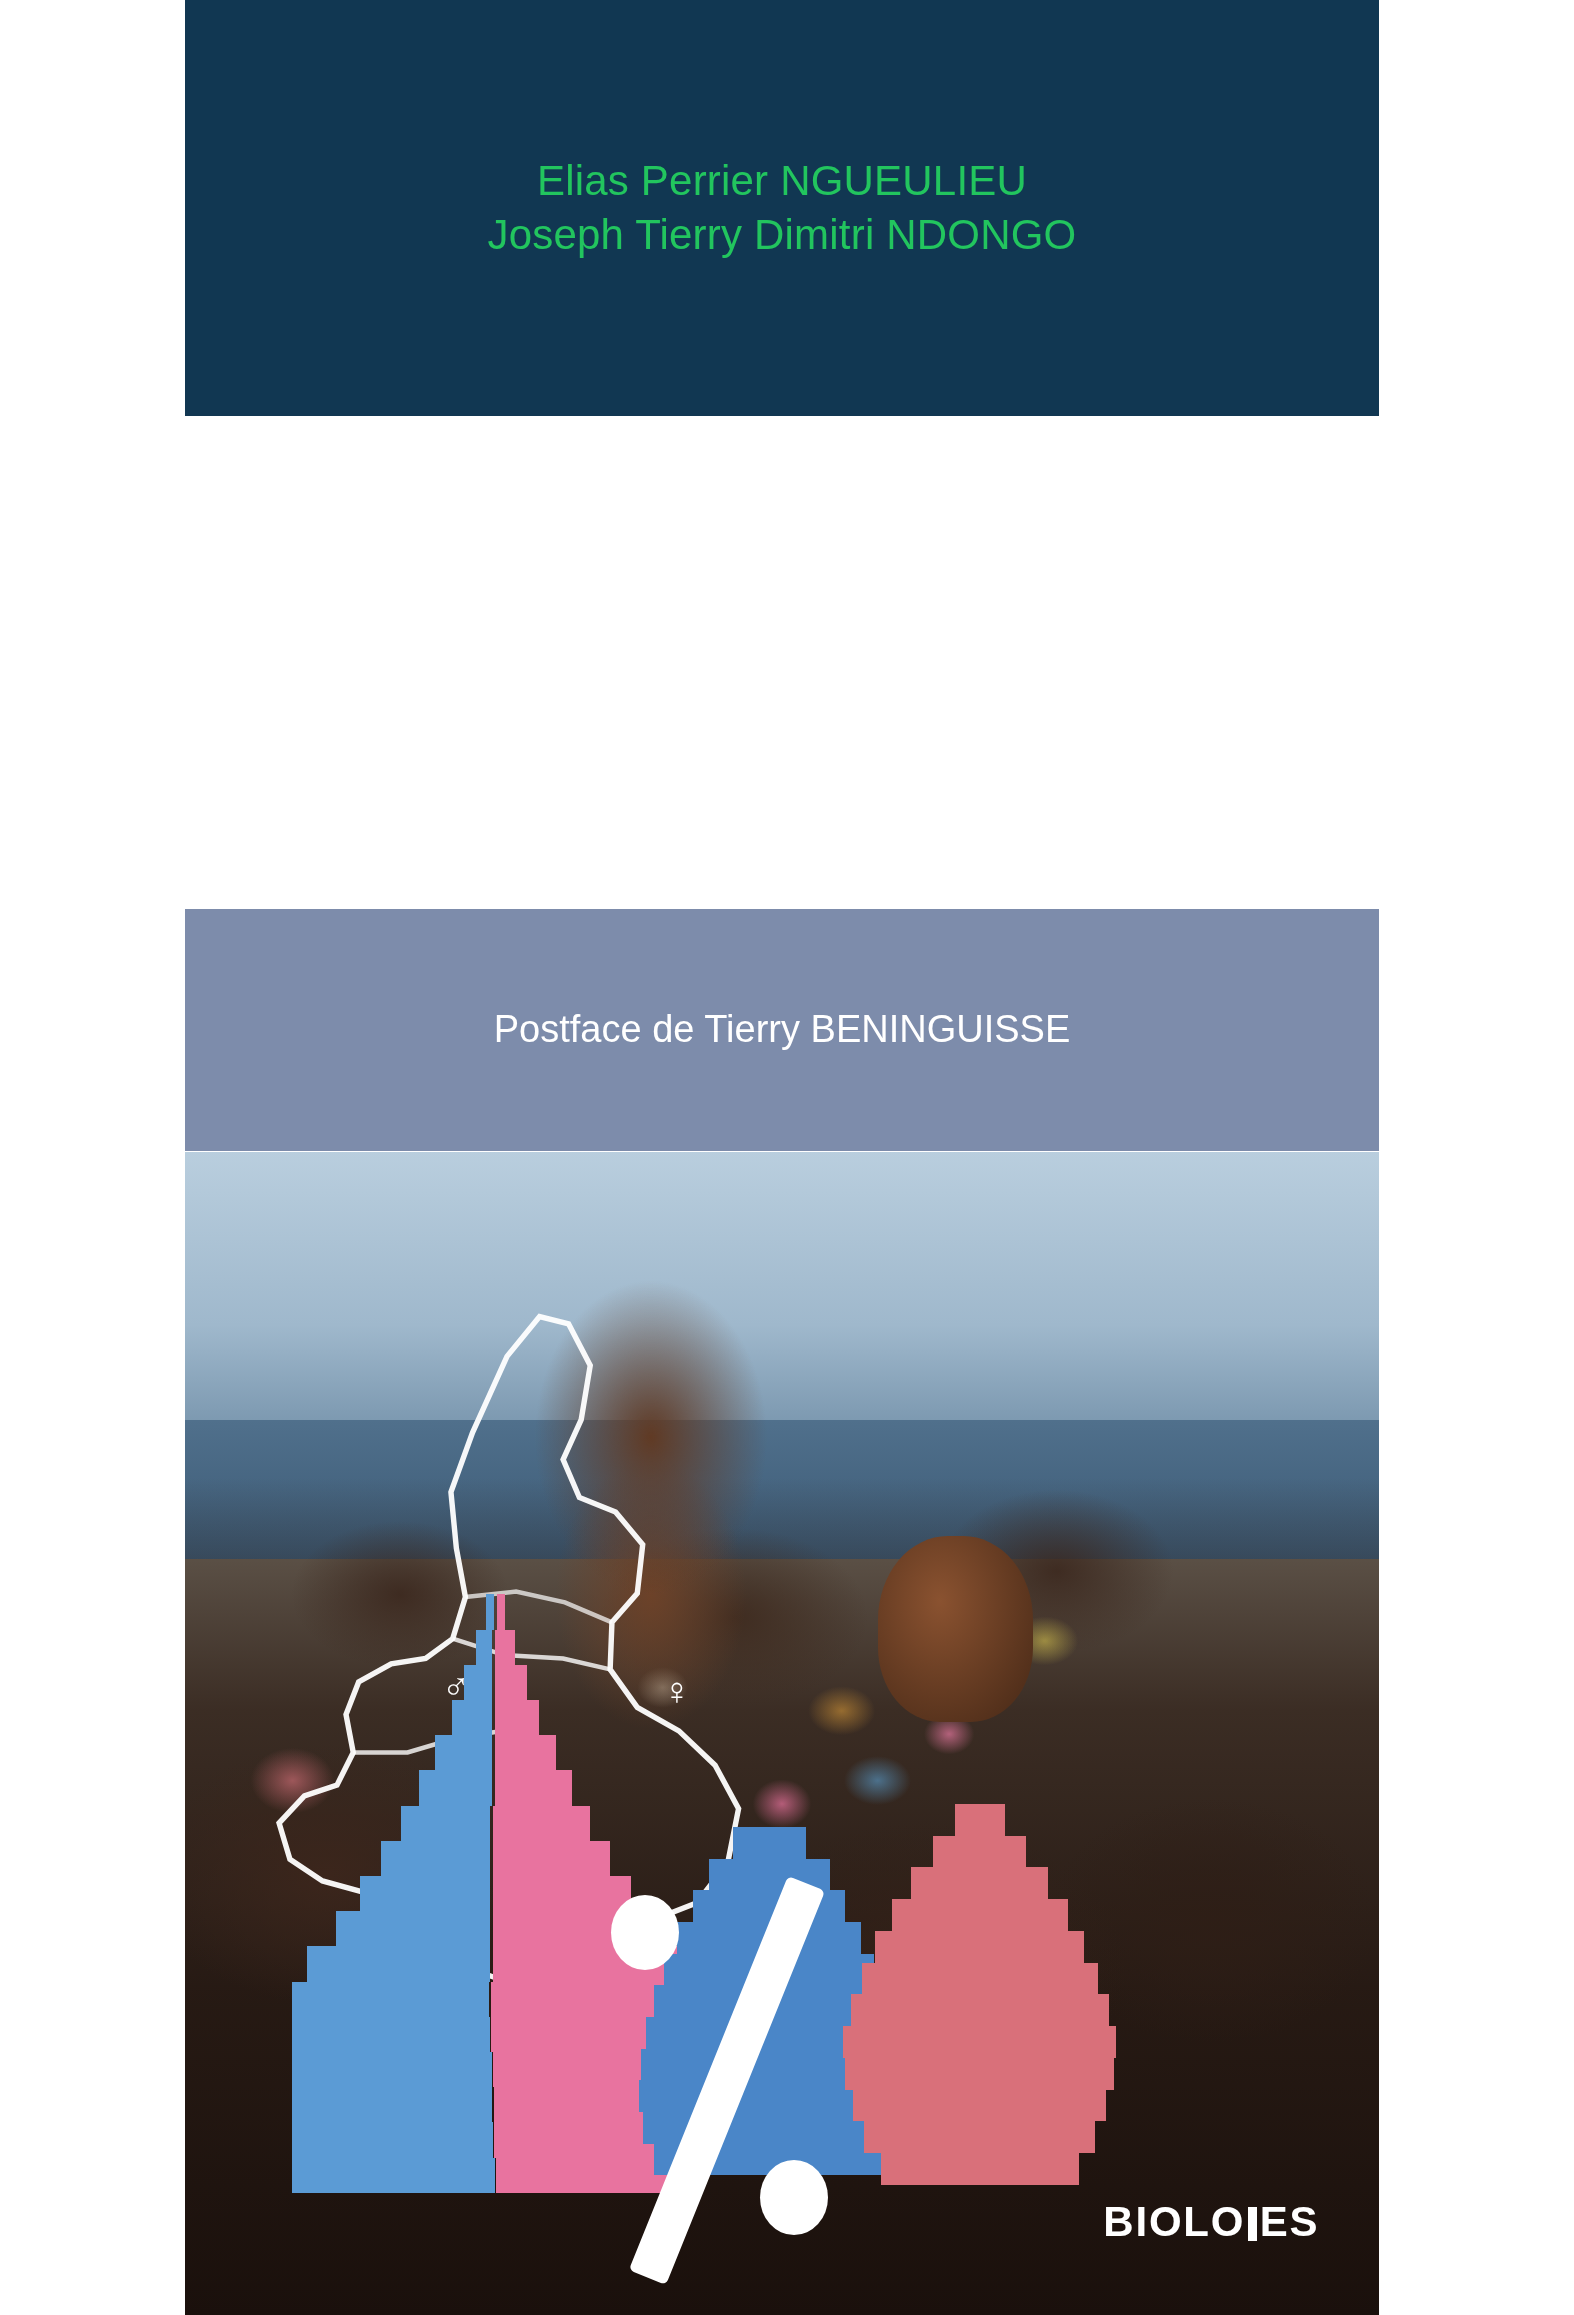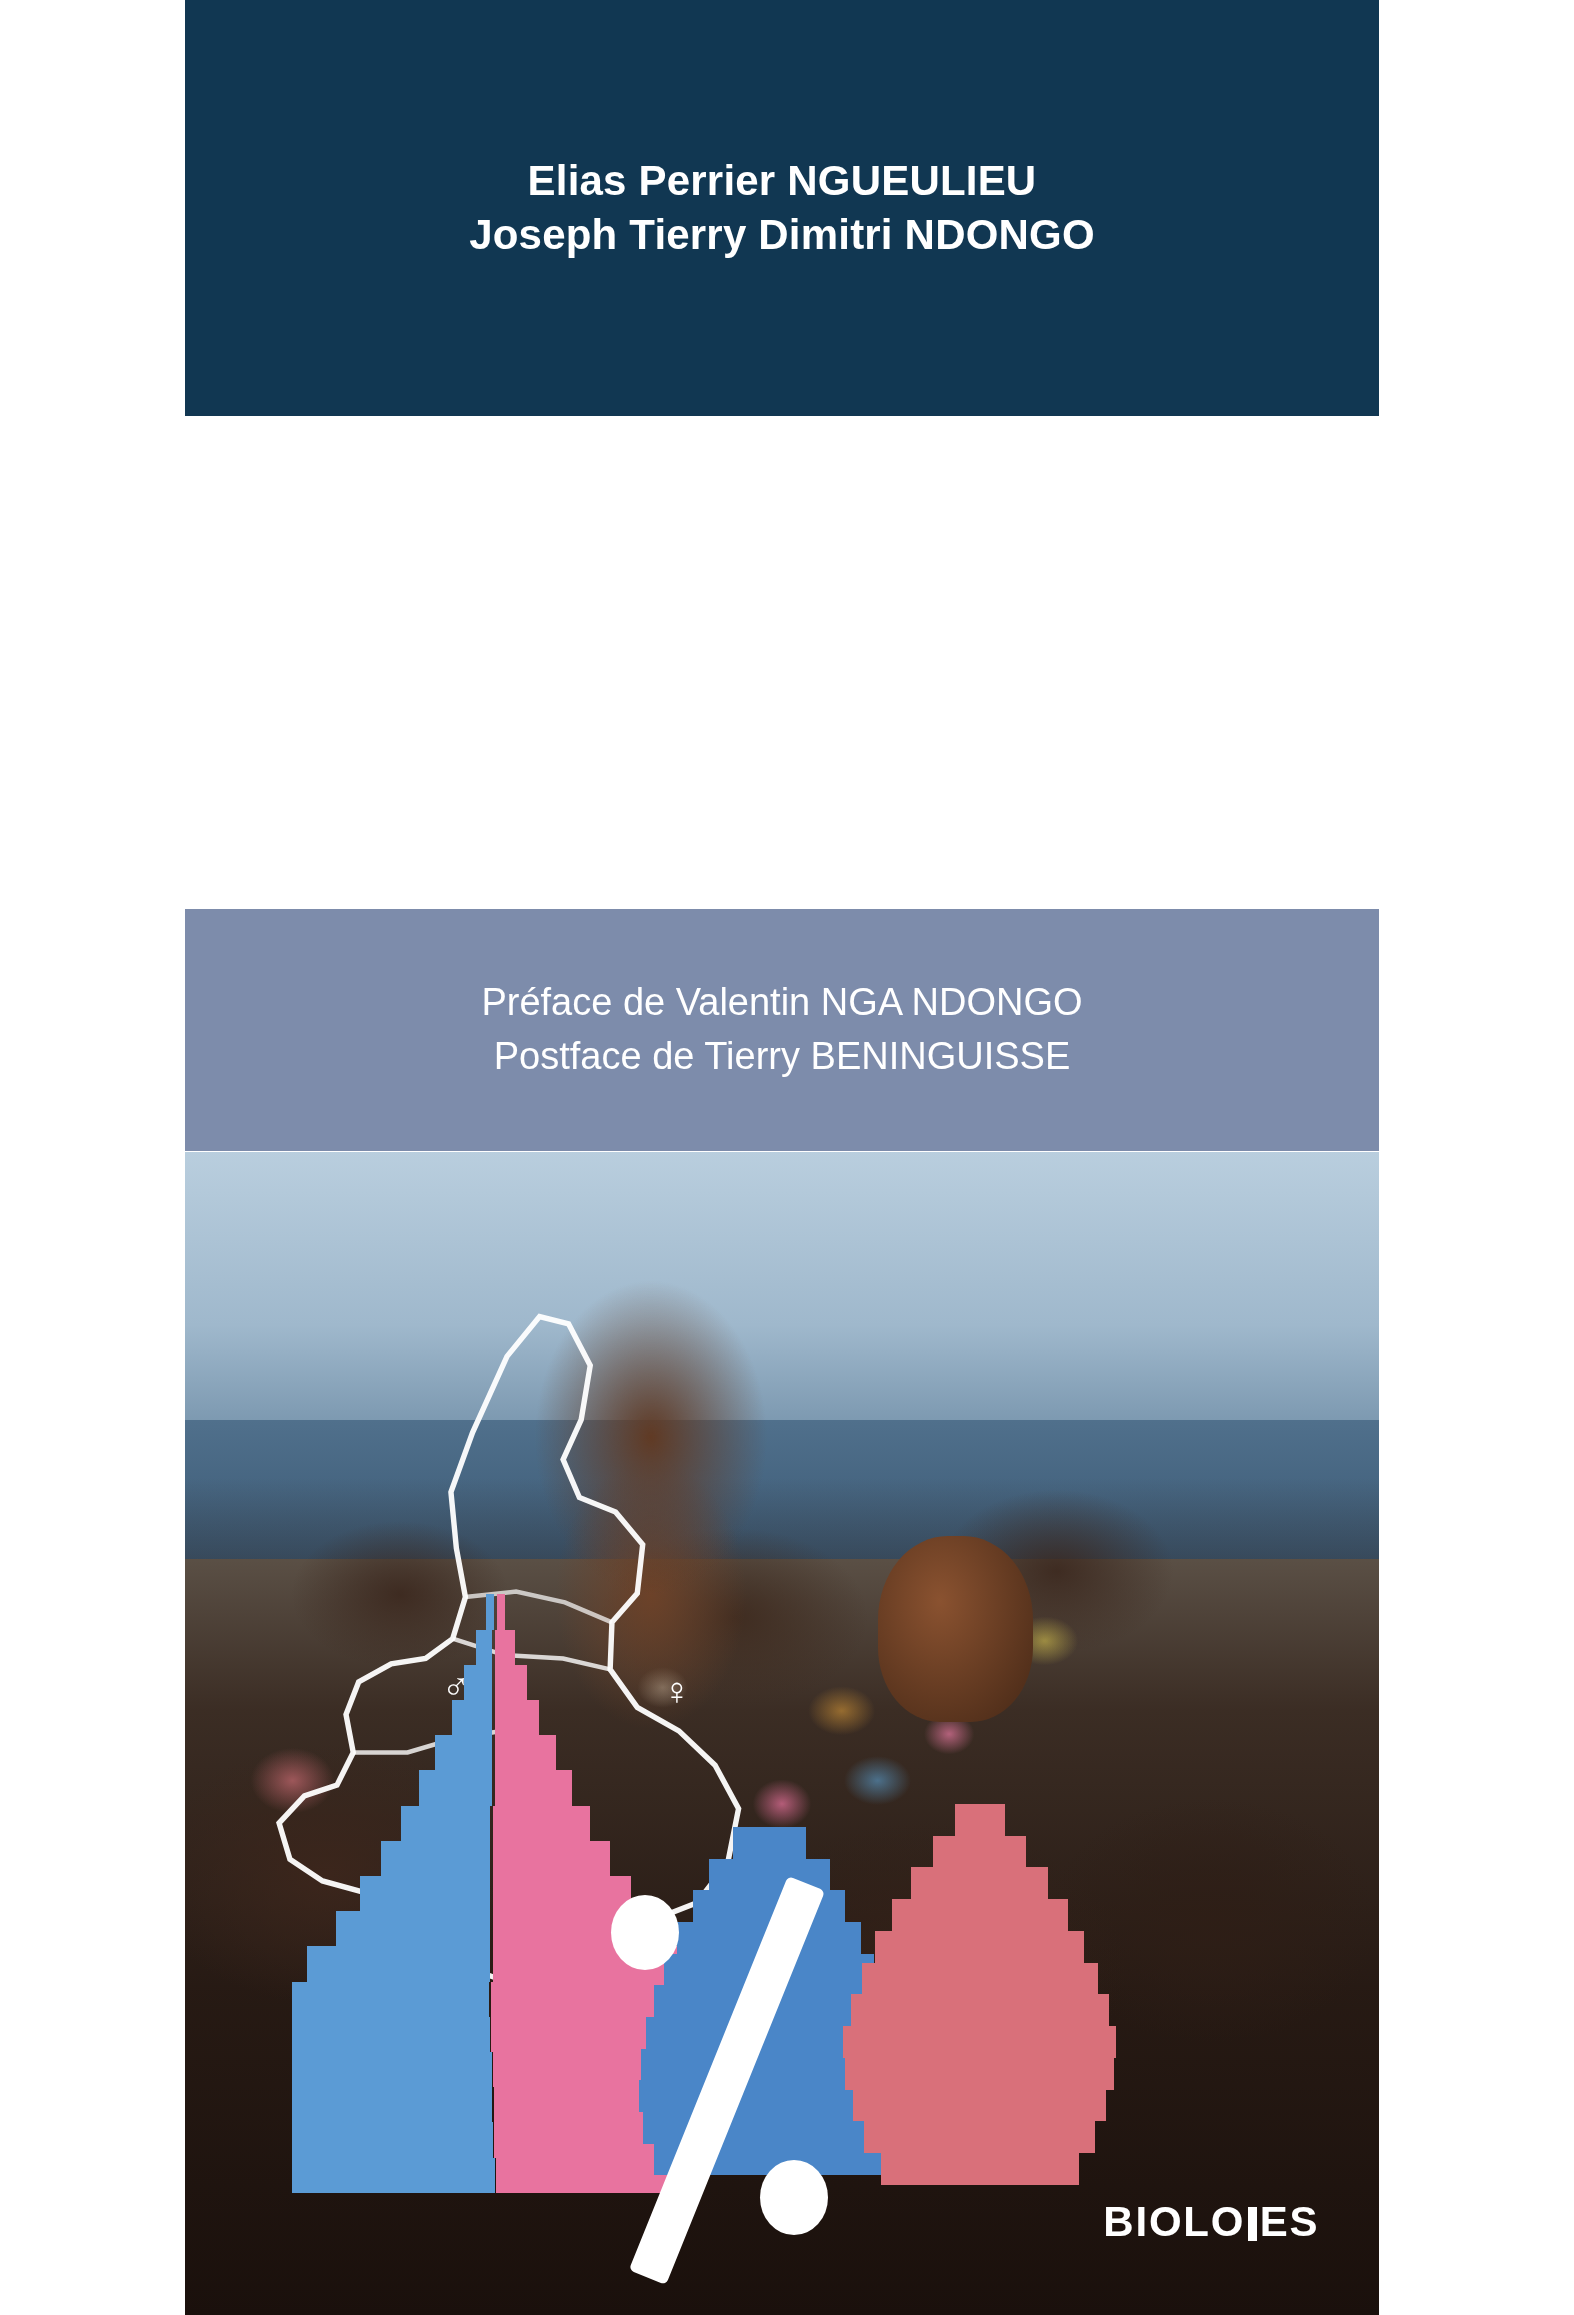--- a/index.html
+++ b/index.html
@@ -30,22 +30,22 @@
     top: 0;
     width: 1194px;
     height: 416px;
     background: #113752;
     display: flex;
     flex-direction: column;
     align-items: center;
     justify-content: center;
   }
   .author-line {
-    color: #ffffff;
-    font-weight: bold;
+    color: #22c55e;
+    font-weight: normal;
     font-size: 42px;
     letter-spacing: 0.2px;
     line-height: 1.28;
     text-align: right;
     white-space: nowrap;
   }
 
   
   .title-block {
     position: absolute;
@@ -242,21 +242,20 @@
 
 <div class="cover">
 
   <div class="author-band">
     <div class="author-line">Elias Perrier NGUEULIEU</div>
     <div class="author-line">Joseph Tierry Dimitri NDONGO</div>
   </div>
 
 
   <div class="preface-band">
-    <div class="preface-line">Préface de Valentin NGA NDONGO</div>
     <div class="preface-line">Postface de Tierry BENINGUISSE</div>
   </div>
 
   <div class="photo-area">
     <div class="sky"></div>
     <div class="sea"></div>
     <div class="crowd"></div>
     <div class="crowd-accents"></div>
     <div class="child"></div>
     <div class="fist"></div>

